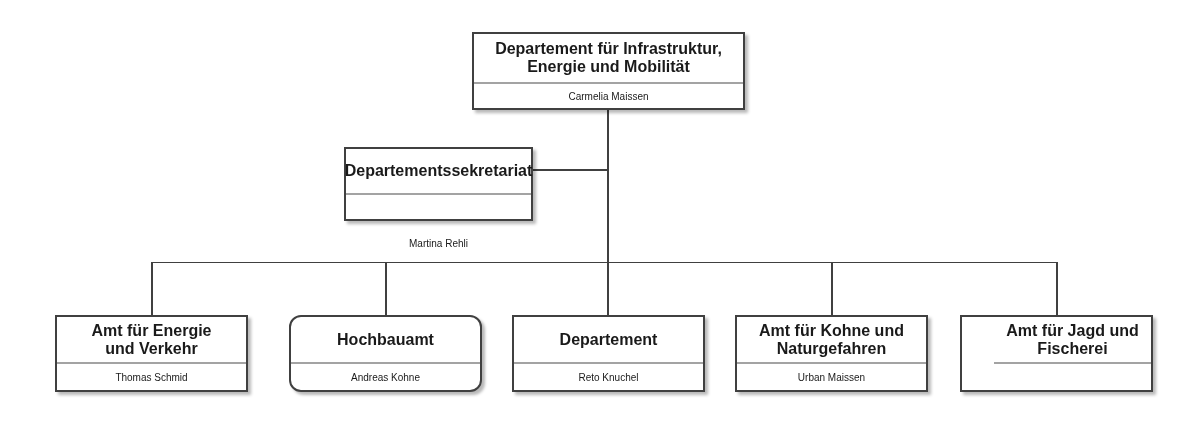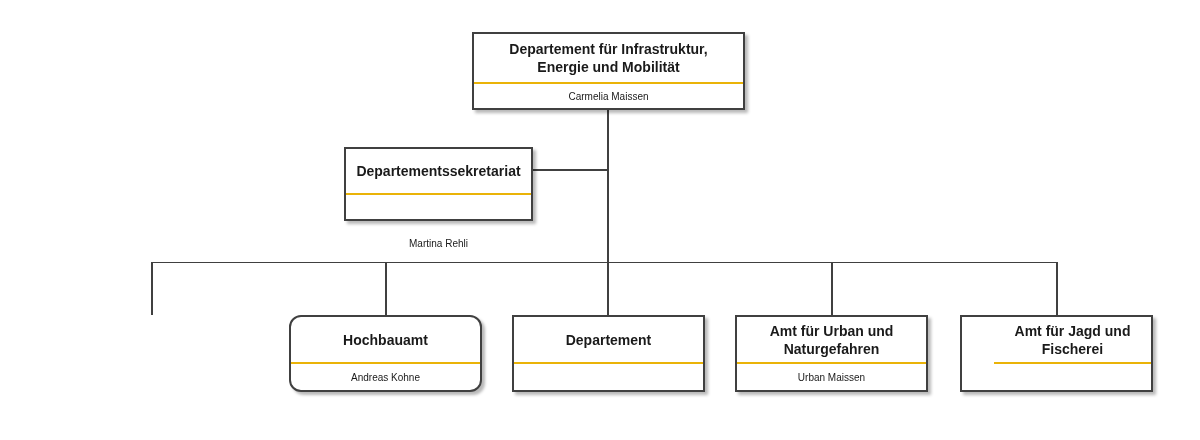--- a/index.html
+++ b/index.html
@@ -21,23 +21,23 @@
     box-shadow: 3px 3px 3px rgba(0,0,0,0.28);
     display: flex;
     flex-direction: column;
     z-index: 2;
   }
   .node-title {
     flex: none;
     display: flex;
     align-items: center;
     justify-content: center;
-    border-bottom: 2px solid #eab308;
+    border-bottom: 2px solid #a3a3a3;
     font-weight: bold;
-    font-size: 14px;
+    font-size: 16px;
     line-height: 18px;
     color: #1a1a1a;
     text-align: center;
     white-space: pre-line;
     padding: 2px 4px;
   }
   .node-person {
     flex: 1;
     display: flex;
     align-items: center;
@@ -94,32 +94,38 @@
     <div class="node-title">Departement für Infrastruktur,
 Energie und Mobilität</div>
     <div class="node-person">Carmelia Maissen</div>
   </div>
 
   <div class="node n-secretariat">
     <div class="node-title">Departementssekretariat</div>
     <div class="node-person">Martina Rehli</div>
   </div>
 
+  <div class="node n-office n-office-0">
+    <div class="node-title">Amt für Energie
+und Verkehr</div>
+    <div class="node-person">Thomas Schmid</div>
+  </div>
 
   <div class="node n-office n-office-1">
     <div class="node-title">Hochbauamt</div>
     <div class="node-person">Andreas Kohne</div>
   </div>
 
   <div class="node n-office n-office-2">
     <div class="node-title">Departement</div>
+    <div class="node-person">Reto Knuchel</div>
   </div>
 
   <div class="node n-office n-office-3">
-    <div class="node-title">Amt für Urban und
+    <div class="node-title">Amt für Kohne und
 Naturgefahren</div>
     <div class="node-person">Urban Maissen</div>
   </div>
 
   <div class="node n-office n-office-4">
     <div class="node-title">Amt für Jagd und Fischerei</div>
   </div>
 
 </div>
 

